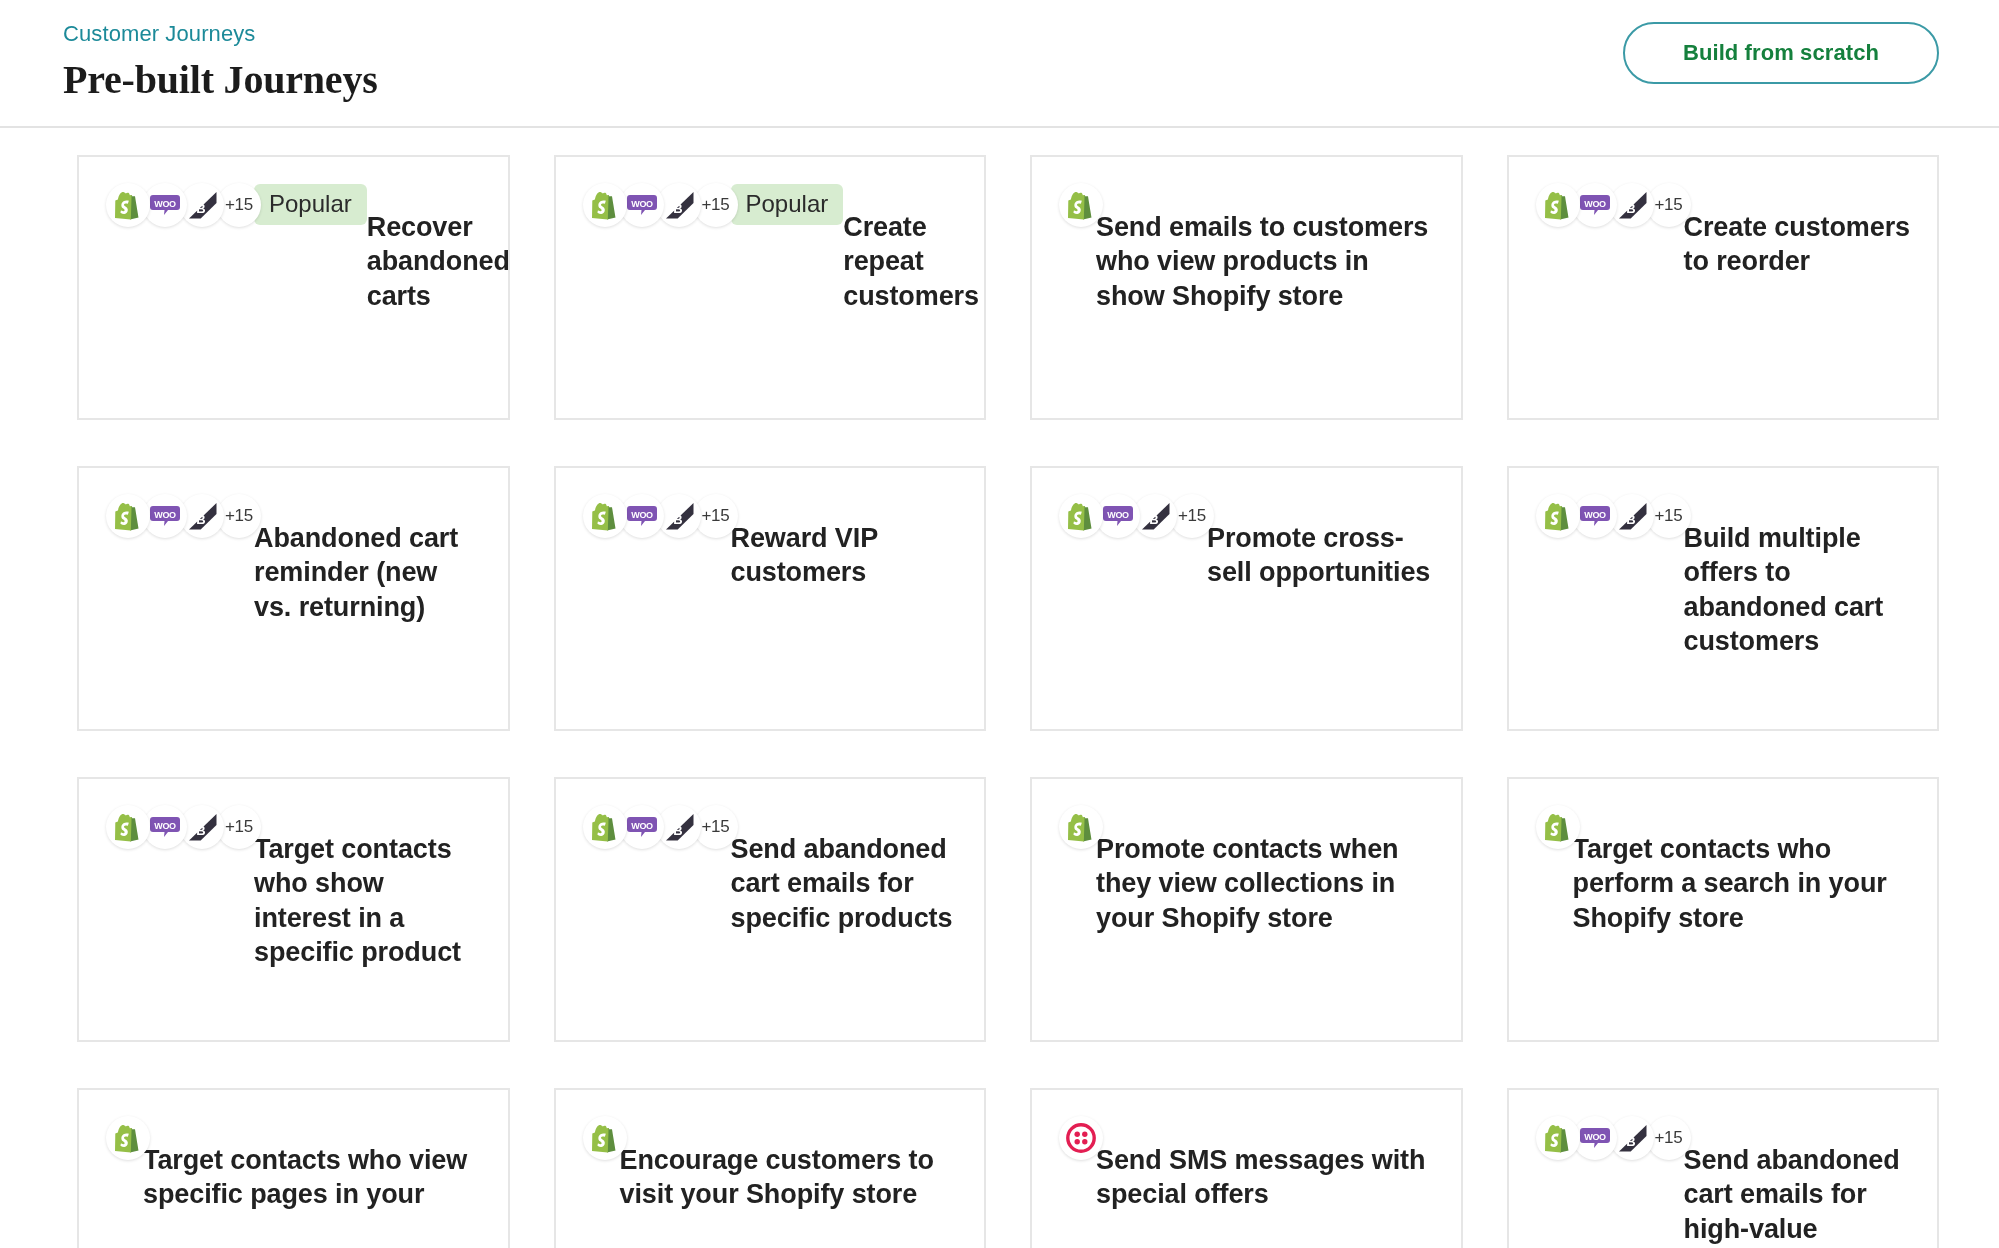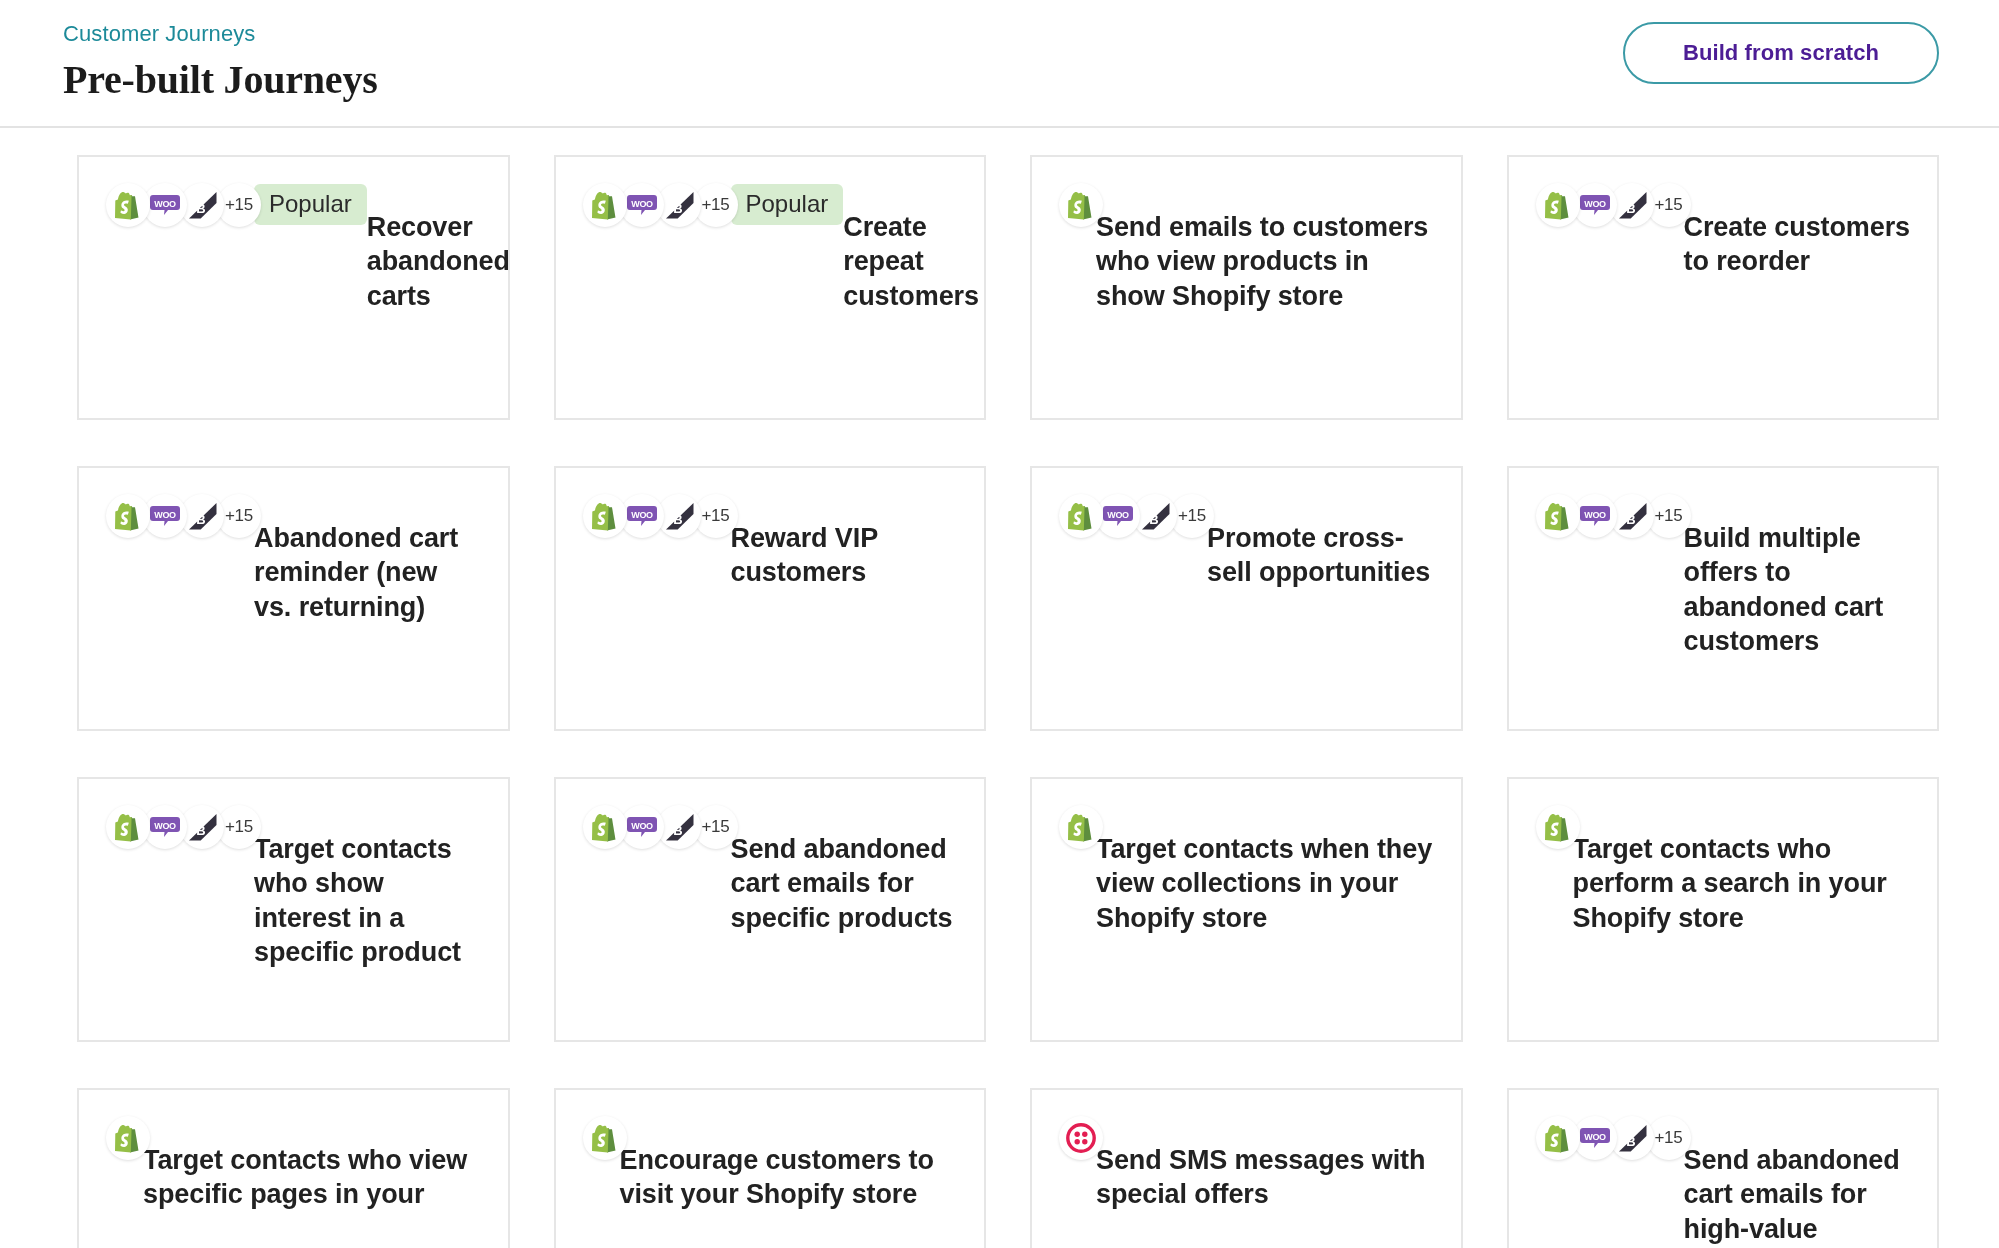--- a/index.html
+++ b/index.html
@@ -46,21 +46,21 @@
   }
 
   .build-btn {
     margin-top: 22px;
     height: 62px;
     min-width: 316px;
     padding: 0 34px;
     border: 2px solid #3b9aa6;
     border-radius: 40px;
     background: #ffffff;
-    color: #4c1d95;
+    color: #15803d;
     font-size: 22px;
     font-weight: 700;
     font-family: "Liberation Sans", sans-serif;
     letter-spacing: 0.1px;
     cursor: pointer;
     display: flex;
     align-items: center;
     justify-content: center;
   }
 
@@ -437,21 +437,21 @@
           <span class="icon-badge">
             <svg width="26" height="29" viewBox="0 0 26 29">
               <path d="M19.6 5.3c-.1 0-1.9.1-1.9.1s-1.3-1.3-1.4-1.4c-.1-.1-.4-.1-.5-.1l-.8 24.5 8.6-1.9S20.1 6 20.1 5.7c0-.3-.2-.4-.5-.4z" fill="#5e8e3e"></path>
               <path d="M15.8 3.9c-.3.1-.6.2-1 .3-.2-.7-.5-1.5-1-2.1-1-.9-2.3-.2-3 .4C9.4 1.4 8.2.8 7 1.3 4.4 2.4 3.3 6.5 2.9 8.6L.3 9.4 0 27.1l15.8 1.3.8-24.5z" fill="#95bf47"></path>
               <path d="M13.8 9.8l-1 3.1s-.9-.5-2.1-.4c-1.7.1-1.7 1.2-1.7 1.4.1 1.3 3.6 1.6 3.8 4.7.2 2.5-1.3 4.1-3.4 4.3-2.6.2-4-1.4-4-1.4l.6-2.3s1.5 1.1 2.6 1c.8 0 1.1-.6 1-1.1-.1-1.7-3-1.6-3.2-4.4-.2-2.4 1.4-4.9 4.9-5.1 1.4-.1 2.1.2 2.5.2z" fill="#fff"></path>
               <path d="M11.2 5.1c-.4.1-.9.3-1.4.4.6-2.1-.3-3.1-.8-3.4-1 .8-1.8 2.3-2.1 4l-1.7.5c.5-1.9 1.6-5 3.5-5.6.9-.3 1.7.3 2.2 1 .2.4.3 1 .3 1.6z" fill="#5e8e3e" opacity="0"></path>
             </svg>
           </span>
         </div>
       </div>
-      <div class="card-title">Target contacts when they view collections in your Shopify store</div>
+      <div class="card-title">Promote contacts when they view collections in your Shopify store</div>
     </div>
     <div class="journey-card">
       <div class="card-top">
         <div class="icon-stack">
           <span class="icon-badge">
             <svg width="26" height="29" viewBox="0 0 26 29">
               <path d="M19.6 5.3c-.1 0-1.9.1-1.9.1s-1.3-1.3-1.4-1.4c-.1-.1-.4-.1-.5-.1l-.8 24.5 8.6-1.9S20.1 6 20.1 5.7c0-.3-.2-.4-.5-.4z" fill="#5e8e3e"></path>
               <path d="M15.8 3.9c-.3.1-.6.2-1 .3-.2-.7-.5-1.5-1-2.1-1-.9-2.3-.2-3 .4C9.4 1.4 8.2.8 7 1.3 4.4 2.4 3.3 6.5 2.9 8.6L.3 9.4 0 27.1l15.8 1.3.8-24.5z" fill="#95bf47"></path>
               <path d="M13.8 9.8l-1 3.1s-.9-.5-2.1-.4c-1.7.1-1.7 1.2-1.7 1.4.1 1.3 3.6 1.6 3.8 4.7.2 2.5-1.3 4.1-3.4 4.3-2.6.2-4-1.4-4-1.4l.6-2.3s1.5 1.1 2.6 1c.8 0 1.1-.6 1-1.1-.1-1.7-3-1.6-3.2-4.4-.2-2.4 1.4-4.9 4.9-5.1 1.4-.1 2.1.2 2.5.2z" fill="#fff"></path>
               <path d="M11.2 5.1c-.4.1-.9.3-1.4.4.6-2.1-.3-3.1-.8-3.4-1 .8-1.8 2.3-2.1 4l-1.7.5c.5-1.9 1.6-5 3.5-5.6.9-.3 1.7.3 2.2 1 .2.4.3 1 .3 1.6z" fill="#5e8e3e" opacity="0"></path>

